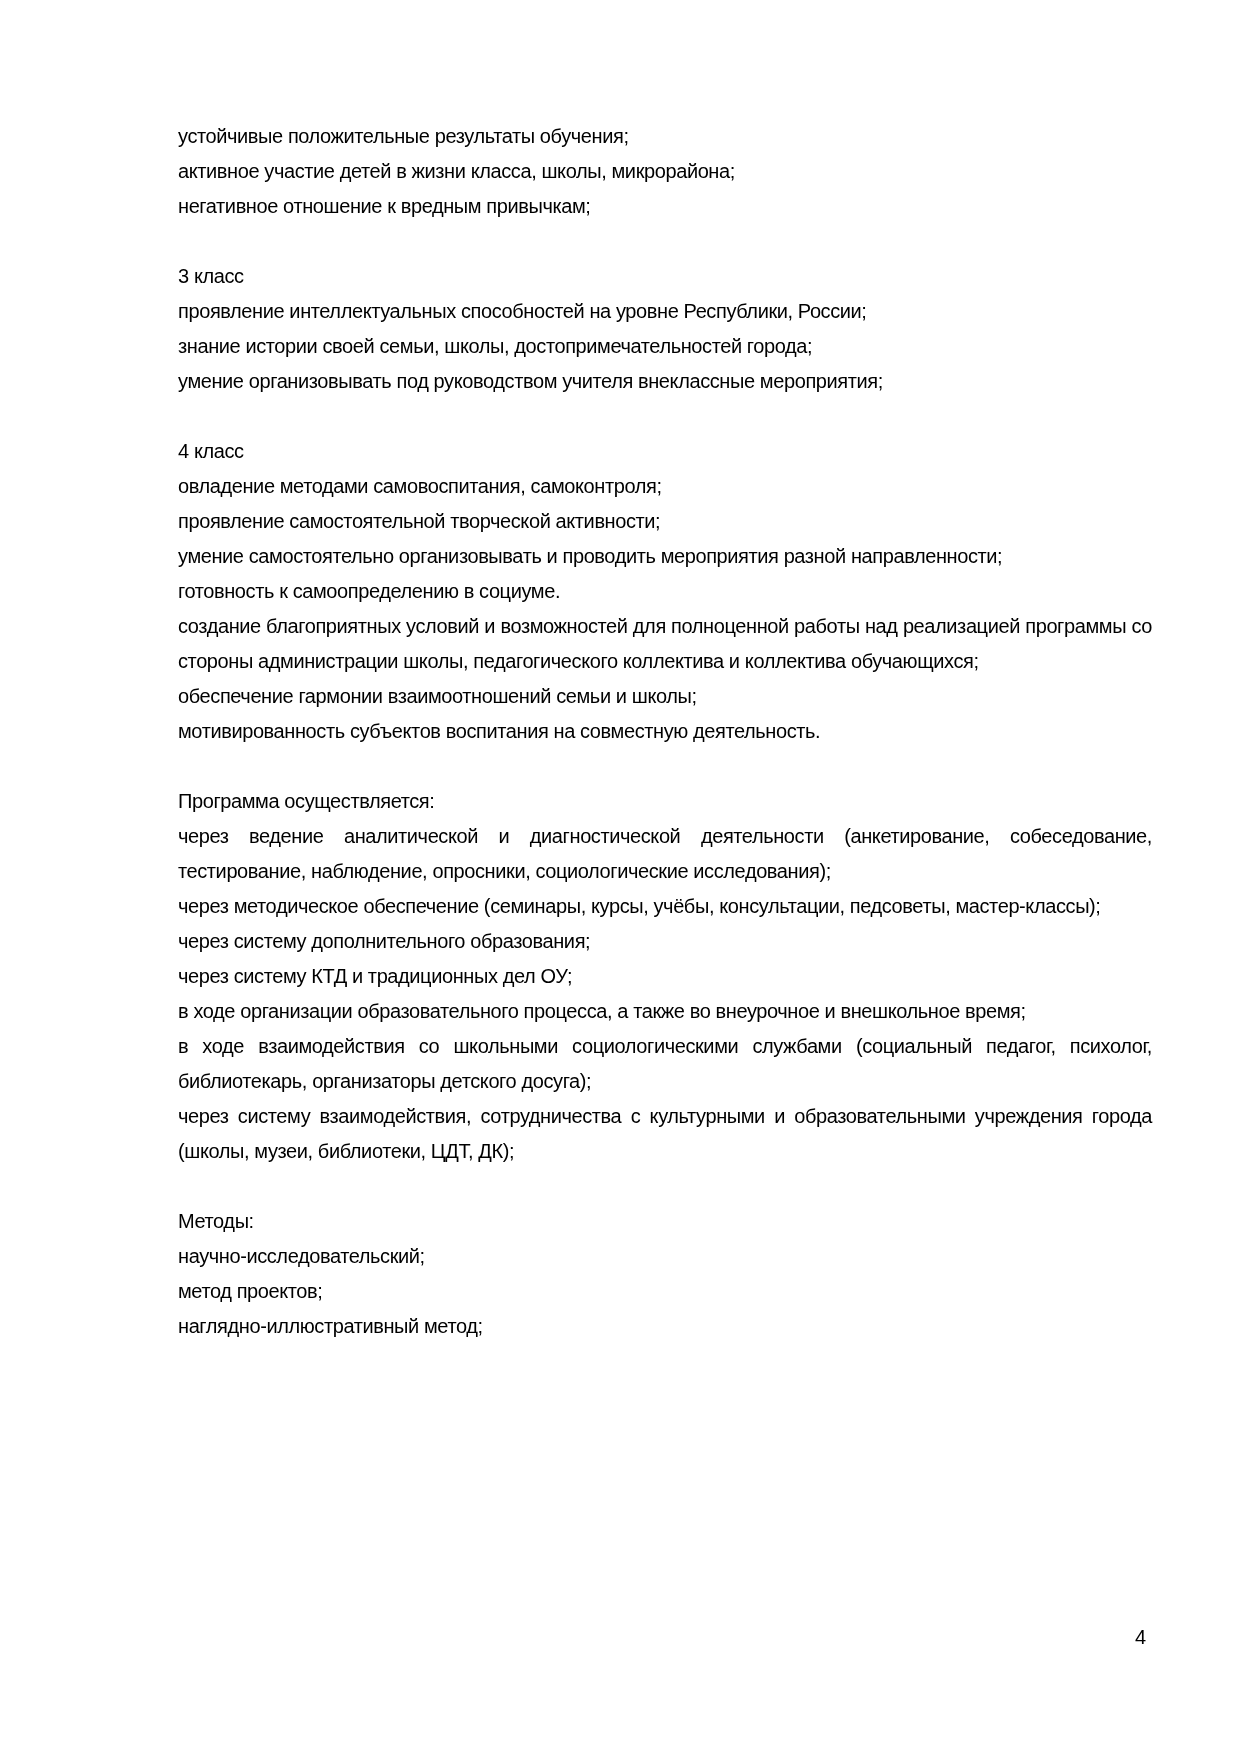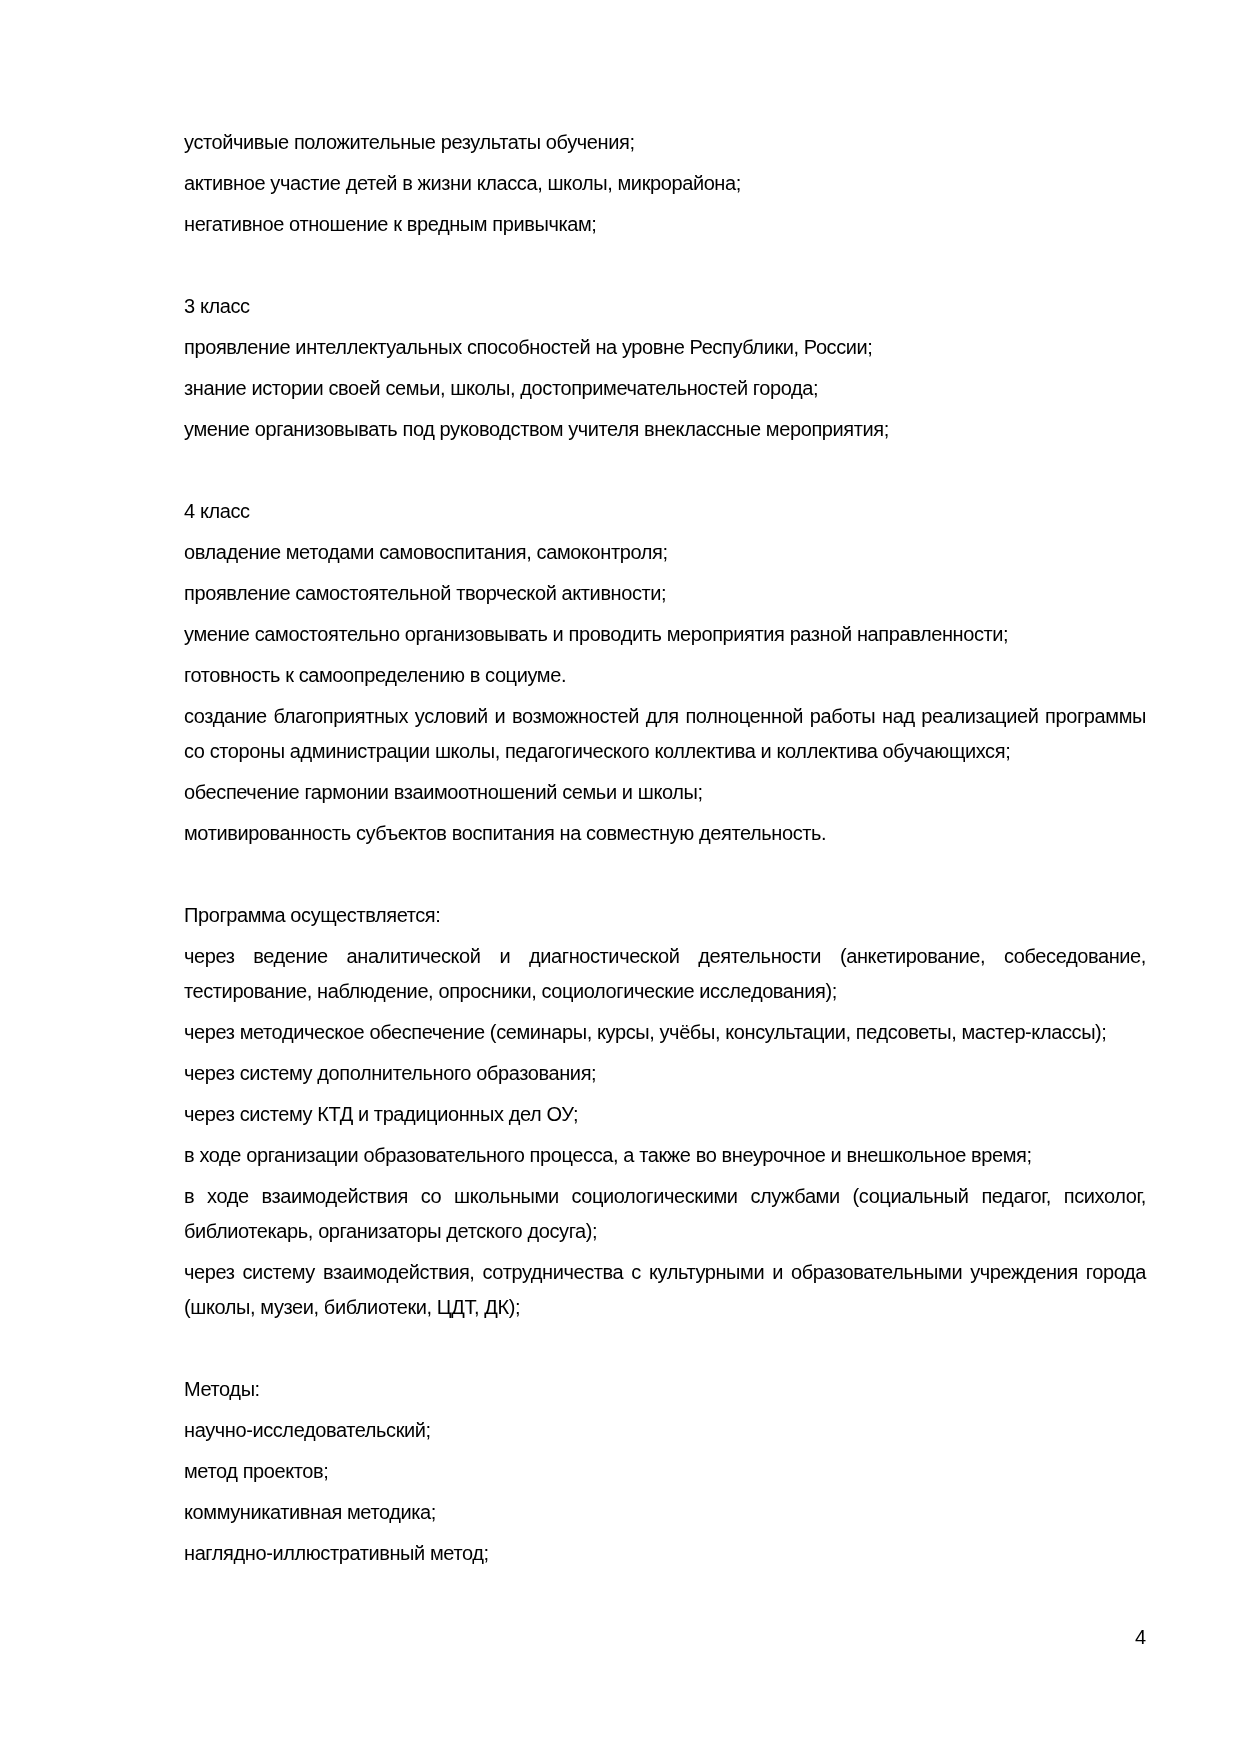--- a/index.html
+++ b/index.html
@@ -18,21 +18,21 @@
     .page-content {
       position: absolute;
       left: 178px;
       top: 119px;
       width: 974px;
       font-size: 20px;
       line-height: 35px;
       letter-spacing: -0.4px;
     }
     .line {
-      margin: 6px;
+      margin: 0;
       padding: 0;
       min-height: 35px;
     }
     .justify {
       text-align: justify;
     }
     .gap {
       height: 35px;
     }
     .heading {
@@ -92,19 +92,18 @@
     <p class="line justify">в ходе взаимодействия со школьными социологическими службами (социальный педагог, психолог, библиотекарь, организаторы детского досуга);</p>
     <p class="line justify">через систему взаимодействия, сотрудничества с культурными и образовательными учреждения города (школы, музеи, библиотеки, ЦДТ, ДК);</p>
   </section>
 
   <div class="gap"></div>
 
   <section>
     <p class="line heading">Методы:</p>
     <p class="line">научно-исследовательский;</p>
     <p class="line">метод проектов;</p>
-    <p class="line">коммуникативная методика;</p>
     <p class="line">наглядно-иллюстративный метод;</p>
   </section>
 
 </div>
 
 <div class="page-number">4</div>
 
 </body></html>

